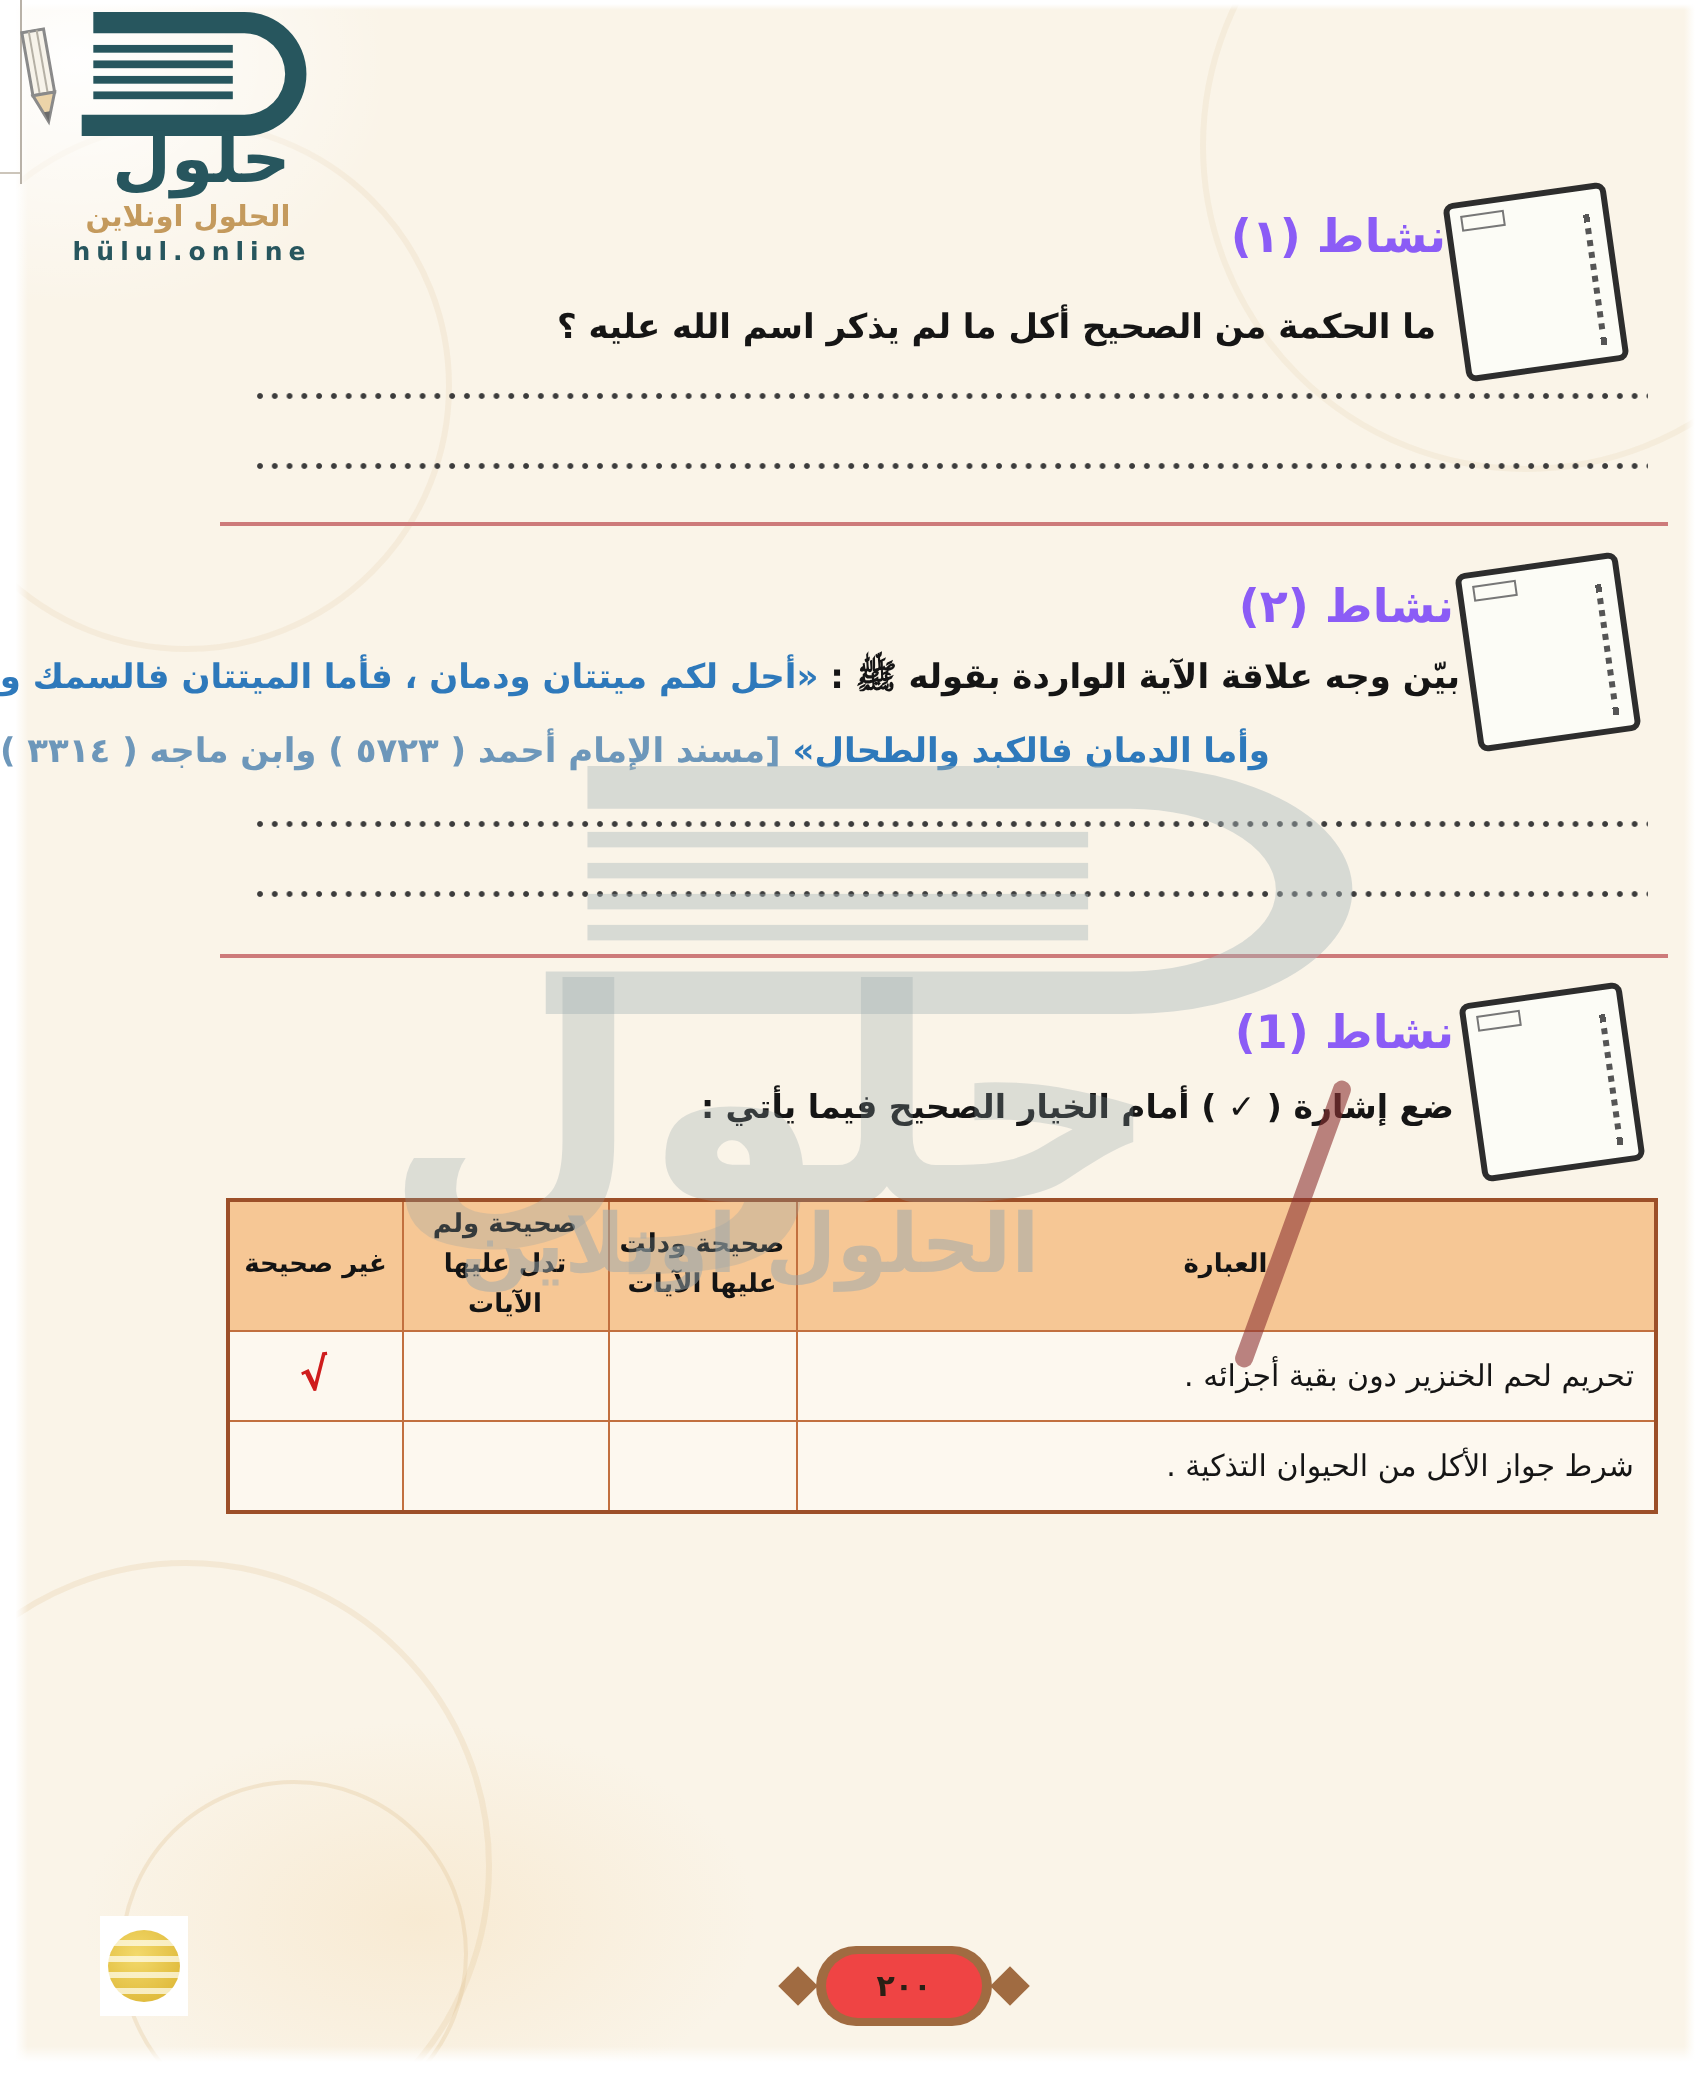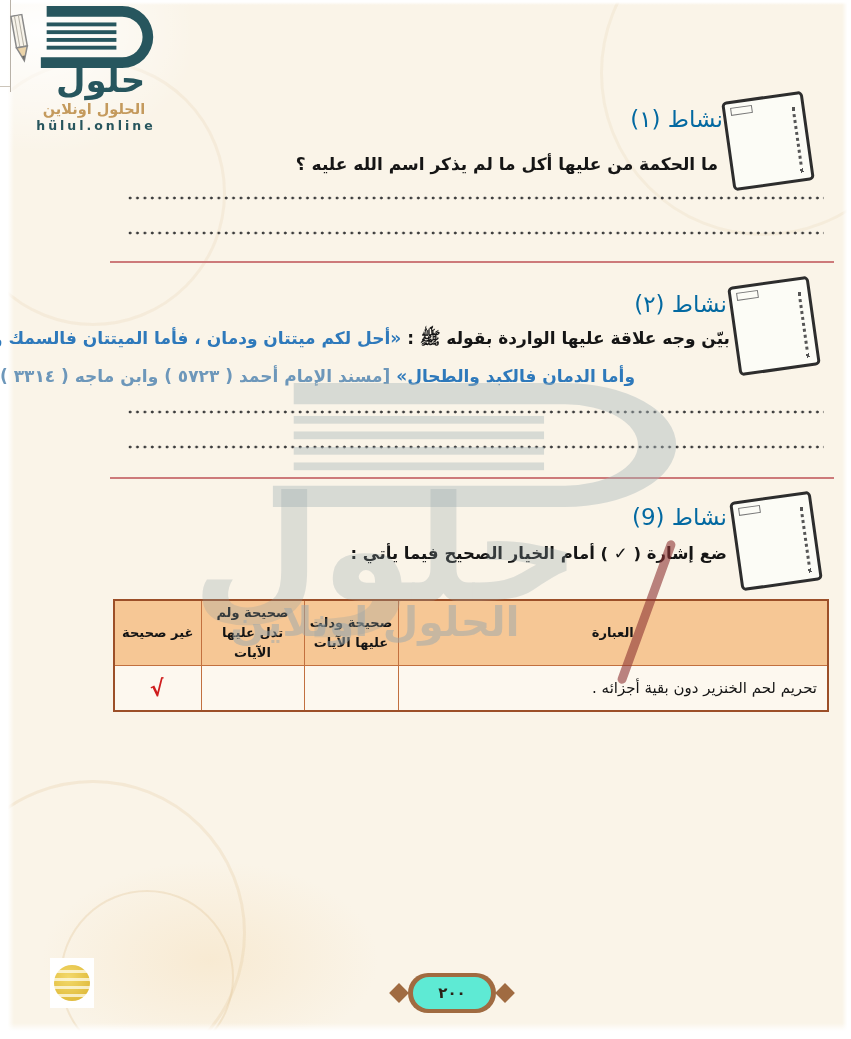--- a/index.html
+++ b/index.html
@@ -28,21 +28,21 @@
   .logo .tagline{position:absolute;left:10px;top:99px;width:152px;font-size:14.5px;font-weight:bold;color:#c49a5d;direction:rtl;text-align:center;letter-spacing:1px;white-space:nowrap;}
   .logo .domain{position:absolute;left:14px;top:116px;width:148px;font-size:12.5px;font-weight:bold;color:#27565e;letter-spacing:3px;text-align:center;white-space:nowrap;}
   .pencil{position:absolute;left:2px;top:12px;width:22px;height:50px;transform:rotate(-10deg);}
 
   
   .notepad{position:absolute;width:76px;height:84px;background:#fcfcf6;border:3px solid #2d2d2d;border-radius:5px;transform:rotate(-8deg);z-index:2;}
   .np-tab{position:absolute;left:5px;top:4px;width:20px;height:6px;border:1px solid #777;}
   .np-holes{position:absolute;right:7px;top:12px;bottom:6px;width:0;border-right:3px dotted #555;}
 
   
-  .act-title{position:absolute;font-size:23px;font-weight:normal;color:#0369a1;direction:rtl;white-space:nowrap;z-index:3;}
+  .act-title{position:absolute;font-size:23px;font-weight:bold;color:#8b5cf6;direction:rtl;white-space:nowrap;z-index:3;}
   .q-line{position:absolute;font-size:17px;font-weight:bold;color:#151515;direction:rtl;white-space:nowrap;z-index:3;}
   .answer-red{position:absolute;font-size:14.5px;font-weight:bold;color:#e01616;direction:rtl;white-space:nowrap;z-index:4;}
   .dots{position:absolute;left:128px;width:696px;height:4px;z-index:3;
         background-image:radial-gradient(circle at 2px 2px,#3c3c3c 1.2px,transparent 1.7px);
         background-size:7.4px 4px;background-repeat:repeat-x;}
   .sep{position:absolute;left:110px;width:724px;height:2px;background:#cd7a7a;z-index:3;}
   .hadith{color:#2e79bb;}
   .refr{color:#6d97ba;}
 
   
@@ -63,21 +63,21 @@
   .wm-stroke{position:absolute;left:642px;top:536px;width:9px;height:152px;background:#8d3434;opacity:.6;transform:rotate(20deg);border-radius:5px;}
   .wm-arc{position:absolute;left:808px;top:594px;width:44px;height:112px;border:9px solid transparent;border-right-color:#8d3434;border-radius:50%;opacity:.55;}
 
   
   .emblem{position:absolute;left:50px;top:958px;width:44px;height:50px;background:#fff;z-index:3;}
   .emblem .coin{position:absolute;left:4px;top:7px;width:36px;height:36px;border-radius:50%;
     background:repeating-linear-gradient(180deg,rgba(255,255,255,0) 0 5px,rgba(255,252,235,.75) 5px 8px),
                radial-gradient(circle at 40% 35%,#f3d96b,#dab22e);}
   .pageno{position:absolute;left:390px;top:973px;width:124px;height:42px;z-index:3;}
   .pageno .capsule{position:absolute;left:18px;top:0;width:88px;height:40px;background:#a06b41;border-radius:20px;}
-  .pageno .inner{position:absolute;left:5px;top:4px;width:78px;height:32px;background:#5eead4;border-radius:16px;
+  .pageno .inner{position:absolute;left:5px;top:4px;width:78px;height:32px;background:#ef4444;border-radius:16px;
                  display:flex;align-items:center;justify-content:center;font-size:15px;font-weight:bold;color:#2a2015;}
   .fin{position:absolute;top:13px;width:14px;height:14px;background:#a06b41;transform:rotate(45deg);}
   .finL{left:2px;}.finR{right:2px;}
 </style>
 </head>
 <body>
 
 <div class="page">
 
   <div class="orn orn1"></div>
@@ -113,47 +113,47 @@
     <div class="wordmark">حلول</div>
     <div class="tagline">الحلول اونلاين</div>
     <div class="domain">hülul.online</div>
   </div>
 
   <div class="notepad" style="left:727px;top:96px;">
     <div class="np-tab"></div>
     <div class="np-holes"></div>
   </div>
   <div class="act-title" style="right:128px;top:106px;">نشاط (١)</div>
-  <div class="q-line" style="right:133px;top:154px;">ما الحكمة من عليها أكل ما لم يذكر اسم الله عليه ؟</div>
+  <div class="q-line" style="right:133px;top:154px;">ما الحكمة من الصحيح أكل ما لم يذكر اسم الله عليه ؟</div>
   <div class="dots" style="top:196px;"></div>
   <div class="dots" style="top:231px;"></div>
   <div class="sep" style="top:261px;"></div>
 
   <div class="notepad" style="left:733px;top:281px;">
     <div class="np-tab"></div>
     <div class="np-holes"></div>
   </div>
   <div class="act-title" style="right:124px;top:291px;">نشاط (٢)</div>
   <div class="q-line" style="right:121px;top:328px;">
-    <span>بيّن وجه علاقة عليها الواردة بقوله ﷺ :</span>
+    <span>بيّن وجه علاقة الآية الواردة بقوله ﷺ :</span>
     <span class="hadith">«أحل لكم ميتتان ودمان ، فأما الميتتان فالسمك والجراد ،</span>
   </div>
   <div class="q-line" style="right:216px;top:366px;">
     <span class="hadith">وأما الدمان فالكبد والطحال»</span>
     <span class="refr">[مسند الإمام أحمد ( ٥٧٢٣ ) وابن ماجه ( ٣٣١٤ )] .</span>
   </div>
   <div class="dots" style="top:410px;"></div>
   <div class="dots" style="top:445px;"></div>
   <div class="sep" style="top:477px;"></div>
 
   <div class="notepad" style="left:735px;top:496px;">
     <div class="np-tab"></div>
     <div class="np-holes"></div>
   </div>
-  <div class="act-title" style="right:124px;top:504px;">نشاط (9)</div>
+  <div class="act-title" style="right:124px;top:504px;">نشاط (1)</div>
   <div class="q-line" style="right:124px;top:544px;font-size:16.5px;">ضع إشارة ( ✓ ) أمام الخيار الصحيح فيما يأتي :</div>
 
   <table class="quiz">
     <colgroup>
       <col style="width:430px">
         <col style="width:94px">
         <col style="width:103px">
         <col style="width:87px">
     </colgroup>
     <thead>
@@ -164,20 +164,26 @@
         <th>غير صحيحة</th>
       </tr>
     </thead>
     <tbody>
       <tr>
         <td class="stmt">تحريم لحم الخنزير دون بقية أجزائه .</td>
         <td class="chk"></td>
         <td class="chk"></td>
         <td class="chk"><span class="check">√</span></td>
       </tr>
+      <tr>
+        <td class="stmt">شرط جواز الأكل من الحيوان التذكية .</td>
+        <td class="chk"></td>
+        <td class="chk"></td>
+        <td class="chk"></td>
+      </tr>
     </tbody>
   </table>
 
   <div class="emblem">
     <div class="coin"></div>
   </div>
   <div class="pageno">
     <div class="fin finL"></div>
     <div class="fin finR"></div>
     <div class="capsule">

